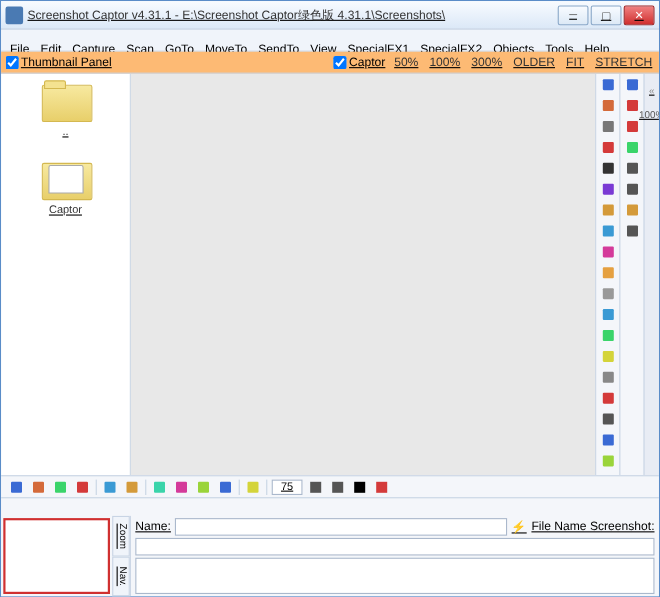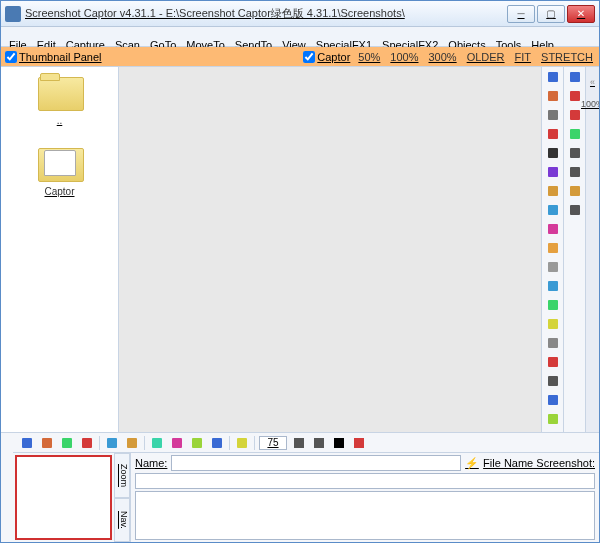--- a/index.html
+++ b/index.html
@@ -25,24 +25,24 @@
 .folder-icon::before { content:""; position:absolute; top:4px; left:2px; width:44px; height:32px; background:linear-gradient(#f7e9a0,#e8cf6a); border:1px solid #d4b850; border-radius:2px; }
 .folder-icon::after { content:""; position:absolute; top:0; left:4px; width:18px; height:6px; background:#f4e290; border:1px solid #d4b850; border-radius:2px 2px 0 0; }
 .folder-paper::after { content:""; position:absolute; top:6px; left:8px; width:30px; height:24px; background:#fff; border:1px solid #aaa; }
 .folder-label { font-size:10px; color:#333; text-align:center; }
 .canvas { flex:1; background:#e8e8e8; position:relative; }
 .righttools { width:22px; background:#f4f6fa; border-left:1px solid #c8d4e4; display:flex; flex-direction:column; align-items:center; padding:2px 0; gap:3px; }
 .righttools2 { width:22px; background:#f4f6fa; border-left:1px solid #c8d4e4; display:flex; flex-direction:column; align-items:center; padding:2px 0; gap:3px; }
 .tbtn { width:16px; height:16px; border:1px solid transparent; border-radius:2px; display:flex; align-items:center; justify-content:center; font-size:10px; }
 .sidestrip { width:14px; background:#e8ecf4; border-left:1px solid #c8d4e4; display:flex; flex-direction:column; align-items:center; padding-top:10px; }
 .sidezoom { font-size:9px; color:#555; }
-.bottom { height:110px; display:flex; flex-direction:column; background:#f4f6fa; border-top:1px solid #c8d4e4;padding-left:12px; }
+.bottom { height:110px; display:flex; flex-direction:column; background:#f4f6fa; border-top:1px solid #c8d4e4; }
 .bottoolbar { height:20px; display:flex; align-items:center; padding:0 6px; gap:4px; border-bottom:1px solid #c8d4e4; }
 .spinner { width:28px; height:14px; border:1px solid #aab8cc; background:#fff; font-size:10px; text-align:center; }
-.bottomsplit { flex:1; display:flex; }
+.bottomsplit { flex:1; display:flex;margin-top:16px; }
 .navthumb { width:118px; display:flex; border-right:1px solid #c8d4e4; }
 .navcanvas { flex:1; background:#fff; border:2px solid #d03030; margin:2px; }
 .navtabs { width:16px; display:flex; flex-direction:column; }
 .navtab { flex:1; writing-mode:vertical-rl; text-align:center; font-size:9px; border:1px solid #c8d4e4; background:#f0f4fa; padding:2px 0; }
 .props { flex:1; display:flex; padding:2px 4px; gap:4px; }
 .propcol1 { flex:1; display:flex; flex-direction:column; gap:2px; }
 .proprow { display:flex; align-items:center; gap:4px; }
 .proprow input { flex:1; height:16px; border:1px solid #aab8cc; background:#fff; padding:0 2px; font-size:10px; }
 .memo { flex:1; border:1px solid #aab8cc; background:#fff; }
 svg { width:14px; height:14px; }

